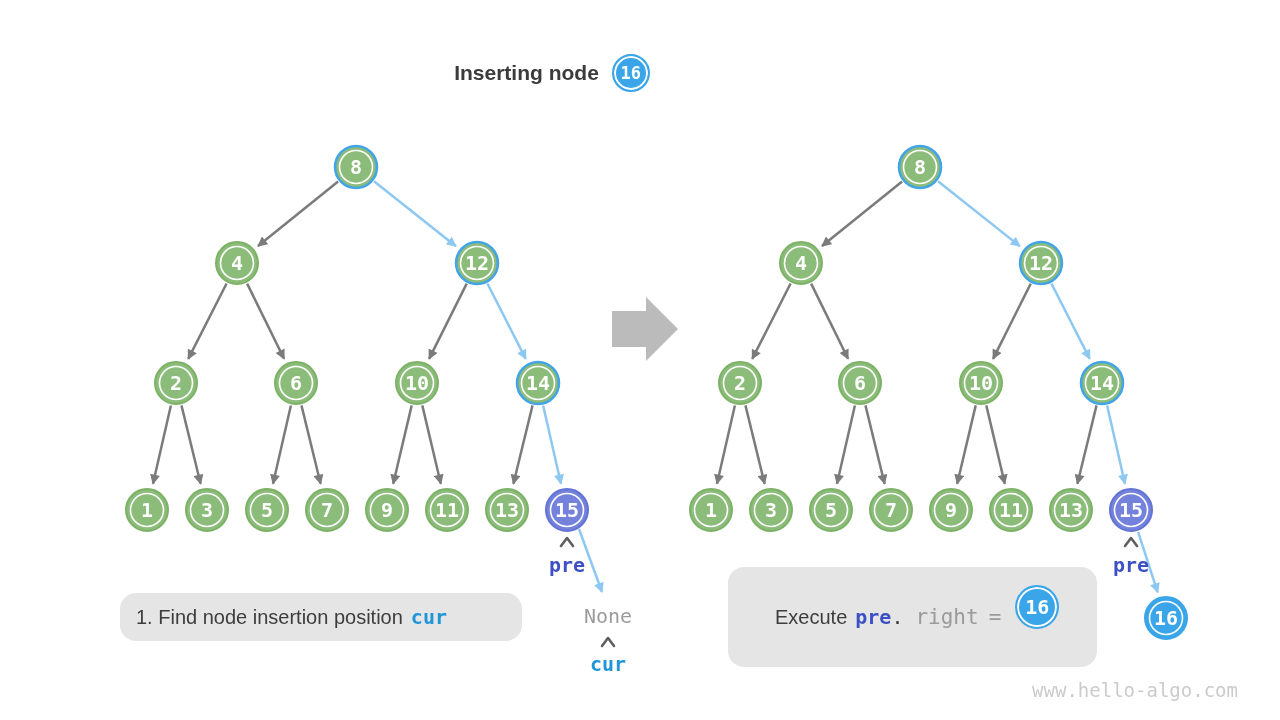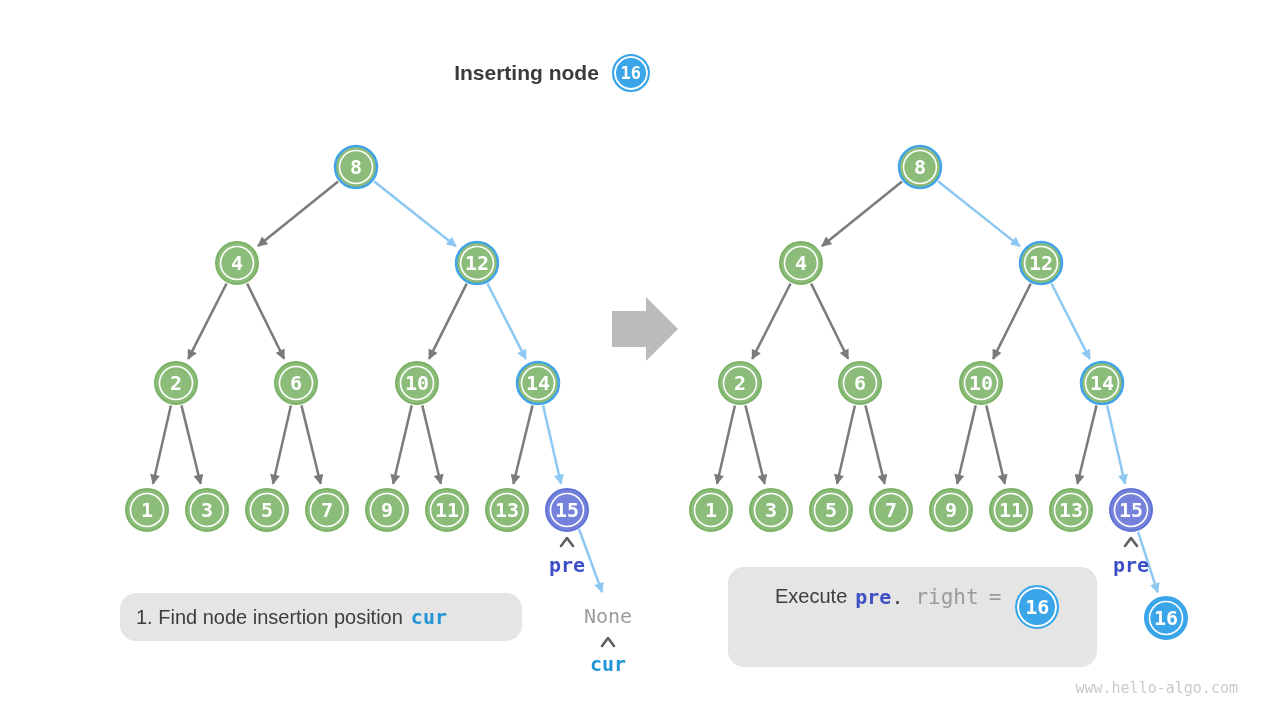--- a/index.html
+++ b/index.html
@@ -18,31 +18,31 @@
   
   svg.diagram{position:absolute;left:0;top:0;}
   
   .caption{position:absolute;background:var(--caption-bg);color:var(--text-dark);
            border-radius:16px;box-sizing:border-box;font-size:20px;}
   .caption-left{left:120px;top:593px;width:402px;height:48px;
                 display:flex;align-items:center;padding-left:16px;}
   .caption-right{left:728px;top:567px;width:369px;height:100px;
                  border-radius:16px;padding:12px 0 0 20px;}
   .cap-line1{display:block;}
-  .cap-line2{display:flex;align-items:flex-start;margin-left:27px;margin-top:6px;height:44px;}
+  .cap-line2{display:flex;align-items:flex-end;margin-left:27px;margin-top:6px;height:44px;}
   .code{font-family:"DejaVu Sans Mono",monospace;font-weight:bold;font-size:20px;}
   .code-cur{color:var(--label-blue);margin-left:8px;}
   .code-pre{color:var(--label-indigo);margin-left:8px;}
   .code-gray{font-family:"DejaVu Sans Mono",monospace;font-weight:normal;color:var(--code-gray);font-size:21px;}
   .cap-dot{color:var(--text-dark);font-family:"DejaVu Sans Mono",monospace;}
   .cap-right-word{margin-left:12px;}
   .cap-eq{margin-left:10px;margin-right:14px;}
   
   .watermark{position:absolute;top:679px;right:42px;
-             font-family:"DejaVu Sans Mono",monospace;font-size:15px;color:var(--watermark);}
+             font-family:"DejaVu Sans Mono",monospace;font-size:19px;color:var(--watermark);}
 </style>
 </head>
 <body>
 
 <div class="stage">
 
   <div class="title">
     <span>Inserting node</span>
     <span class="node-badge title-badge">
         <span>16</span>

